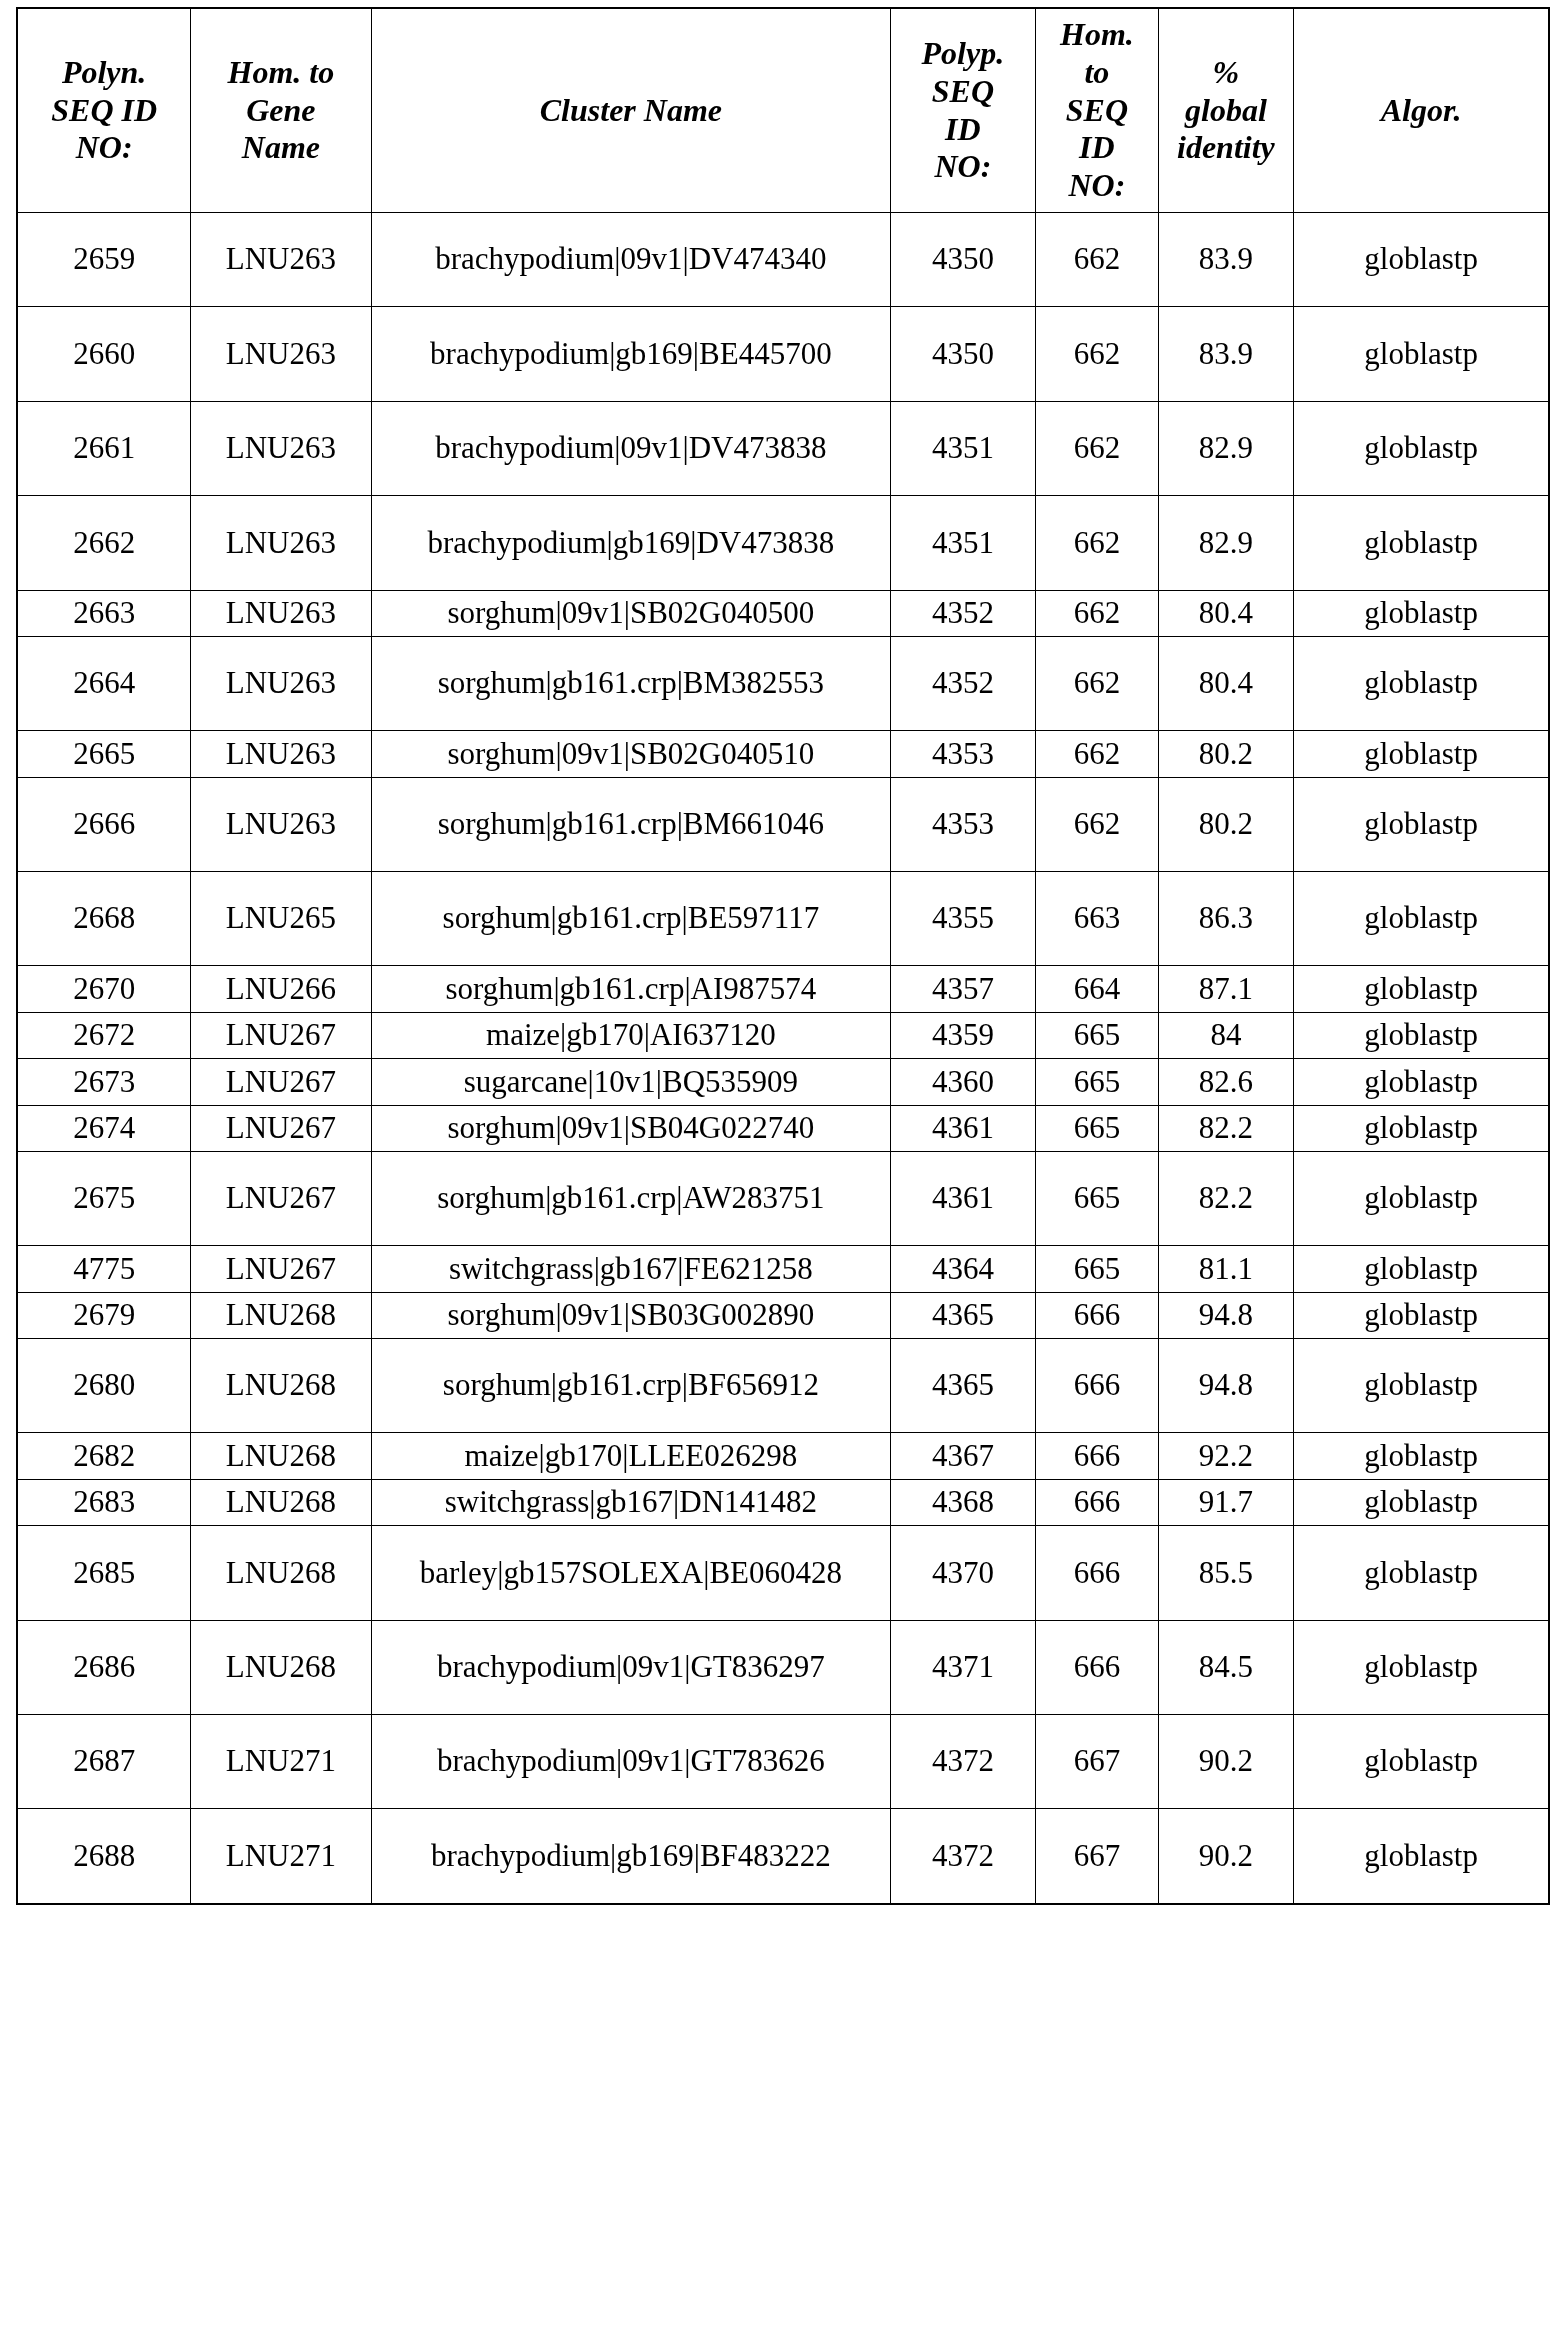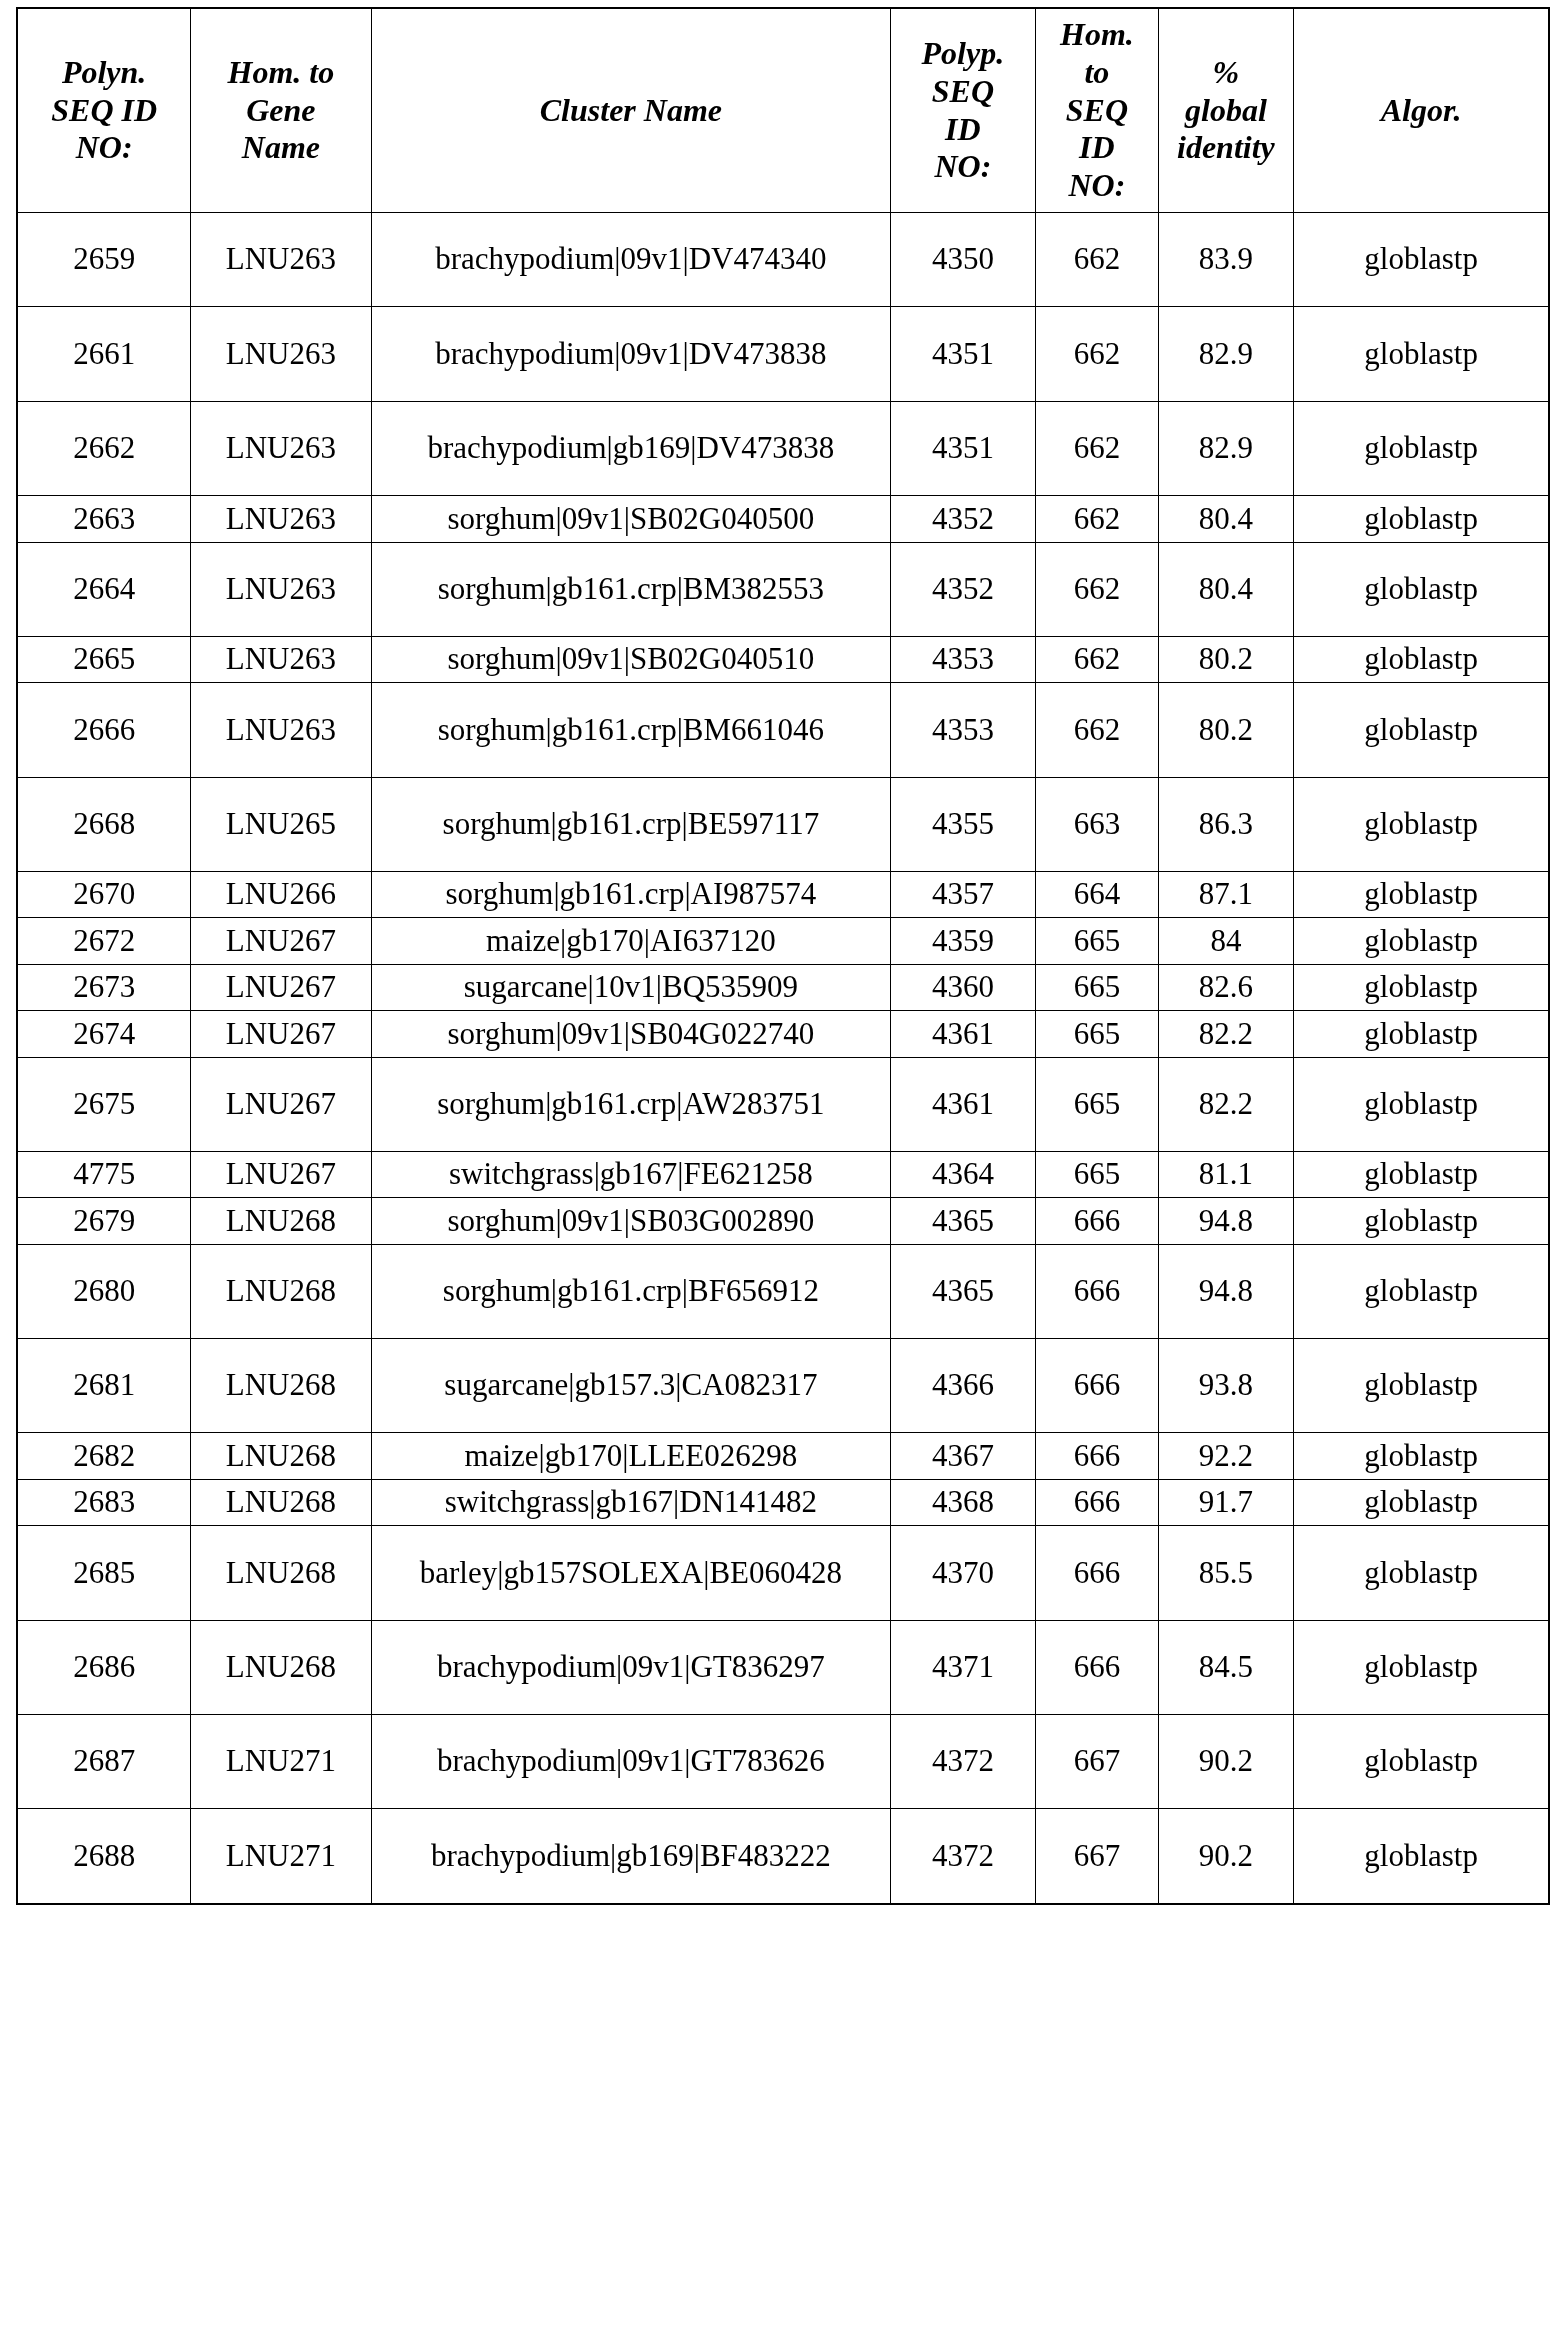--- a/index.html
+++ b/index.html
@@ -93,20 +93,29 @@
         <tr class="row-2line">
           <td>2659</td>
           <td>LNU263</td>
           <td class="cluster-cell">brachypodium|09v1|DV474340</td>
           <td>4350</td>
           <td>662</td>
           <td>83.9</td>
           <td class="algor-cell">globlastp</td>
         </tr>
         <tr class="row-2line">
+          <td>2660</td>
+          <td>LNU263</td>
+          <td class="cluster-cell">brachypodium|gb169|BE445700</td>
+          <td>4350</td>
+          <td>662</td>
+          <td>83.9</td>
+          <td class="algor-cell">globlastp</td>
+        </tr>
+        <tr class="row-2line">
           <td>2661</td>
           <td>LNU263</td>
           <td class="cluster-cell">brachypodium|09v1|DV473838</td>
           <td>4351</td>
           <td>662</td>
           <td>82.9</td>
           <td class="algor-cell">globlastp</td>
         </tr>
         <tr class="row-2line">
           <td>2662</td>
@@ -227,29 +236,20 @@
         </tr>
         <tr class="row-2line">
           <td>2680</td>
           <td>LNU268</td>
           <td class="cluster-cell">sorghum|gb161.crp|BF656912</td>
           <td>4365</td>
           <td>666</td>
           <td>94.8</td>
           <td class="algor-cell">globlastp</td>
         </tr>
-        <tr class="row-2line">
-          <td>2681</td>
-          <td>LNU268</td>
-          <td class="cluster-cell">sugarcane|gb157.3|CA082317</td>
-          <td>4366</td>
-          <td>666</td>
-          <td>93.8</td>
-          <td class="algor-cell">globlastp</td>
-        </tr>
         <tr class="row-1line">
           <td>2682</td>
           <td>LNU268</td>
           <td class="cluster-cell">maize|gb170|LLEE026298</td>
           <td>4367</td>
           <td>666</td>
           <td>92.2</td>
           <td class="algor-cell">globlastp</td>
         </tr>
         <tr class="row-1line">

